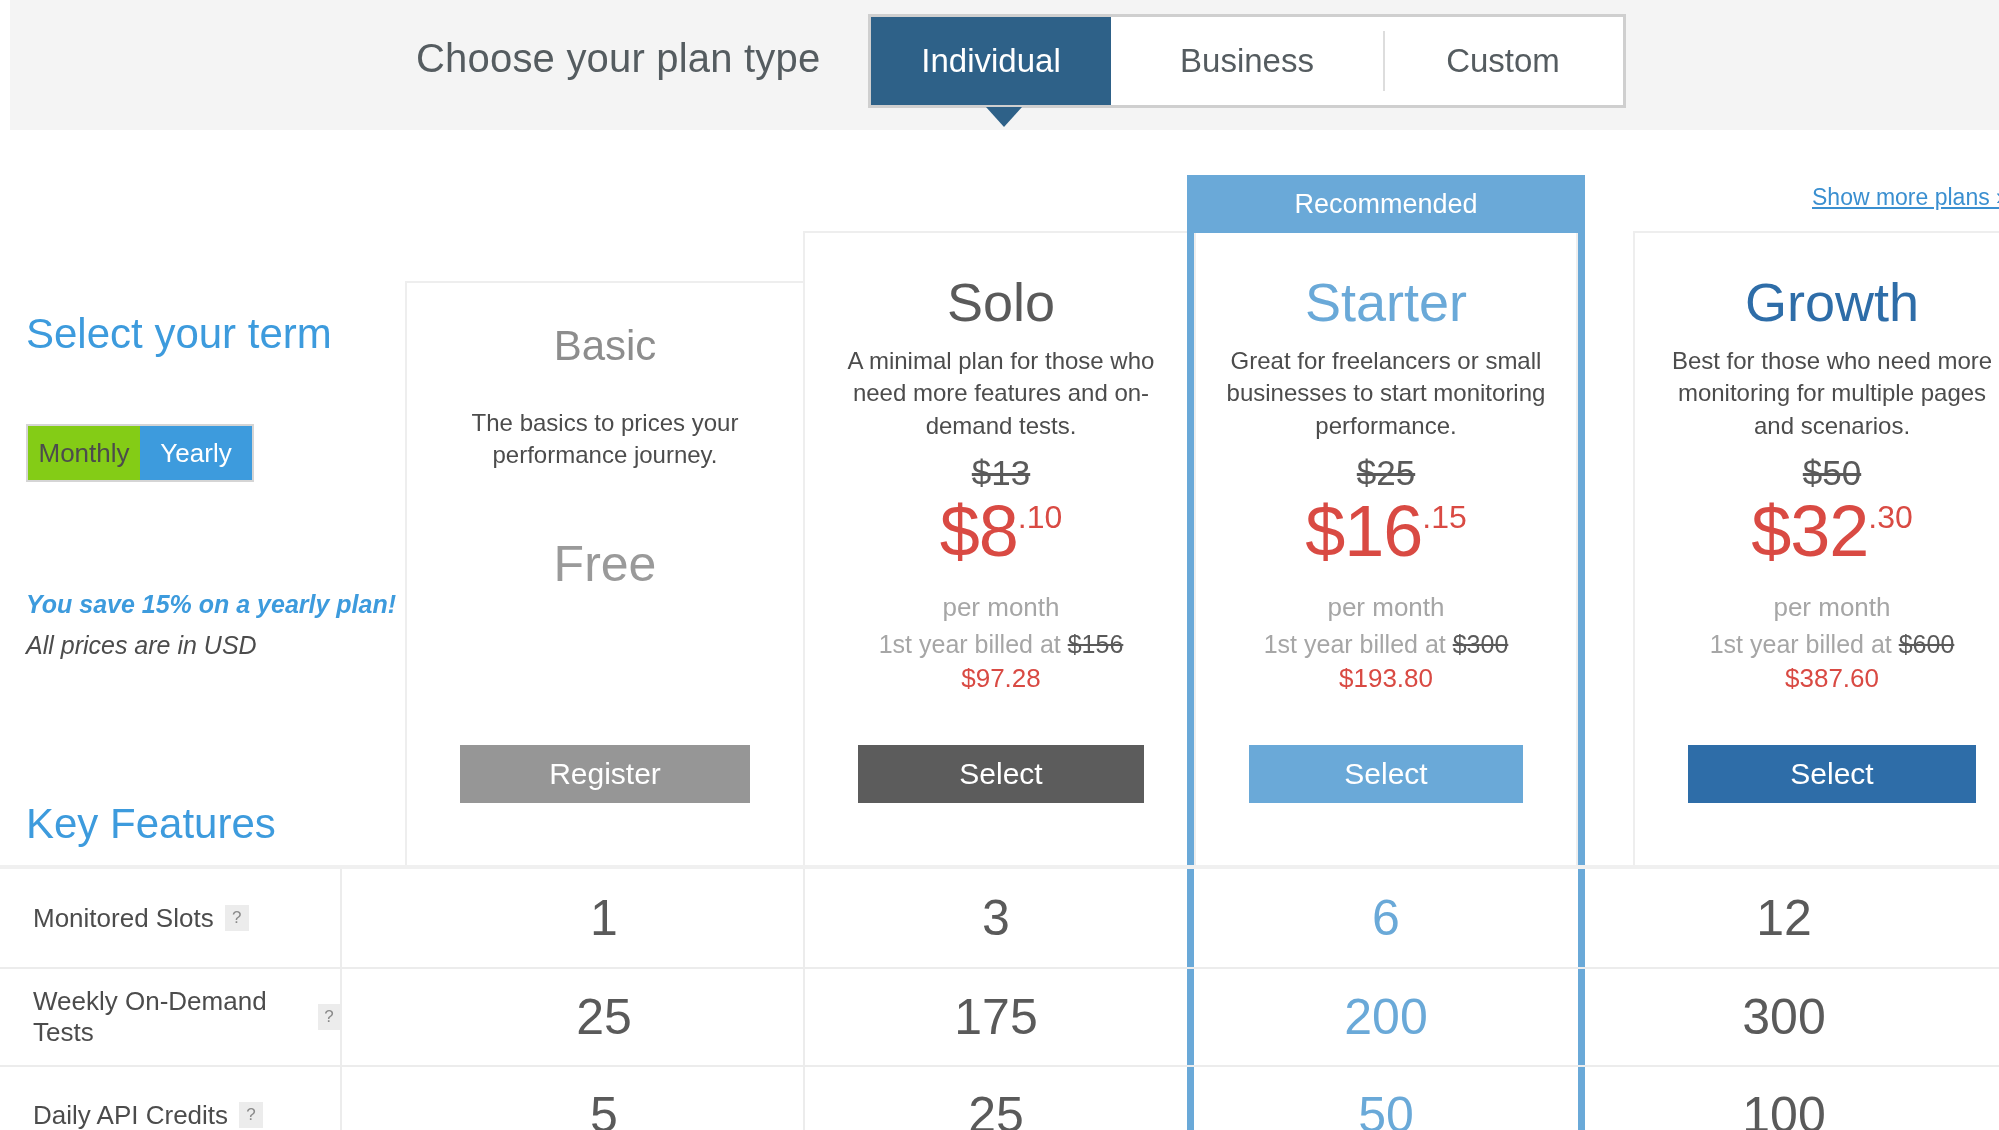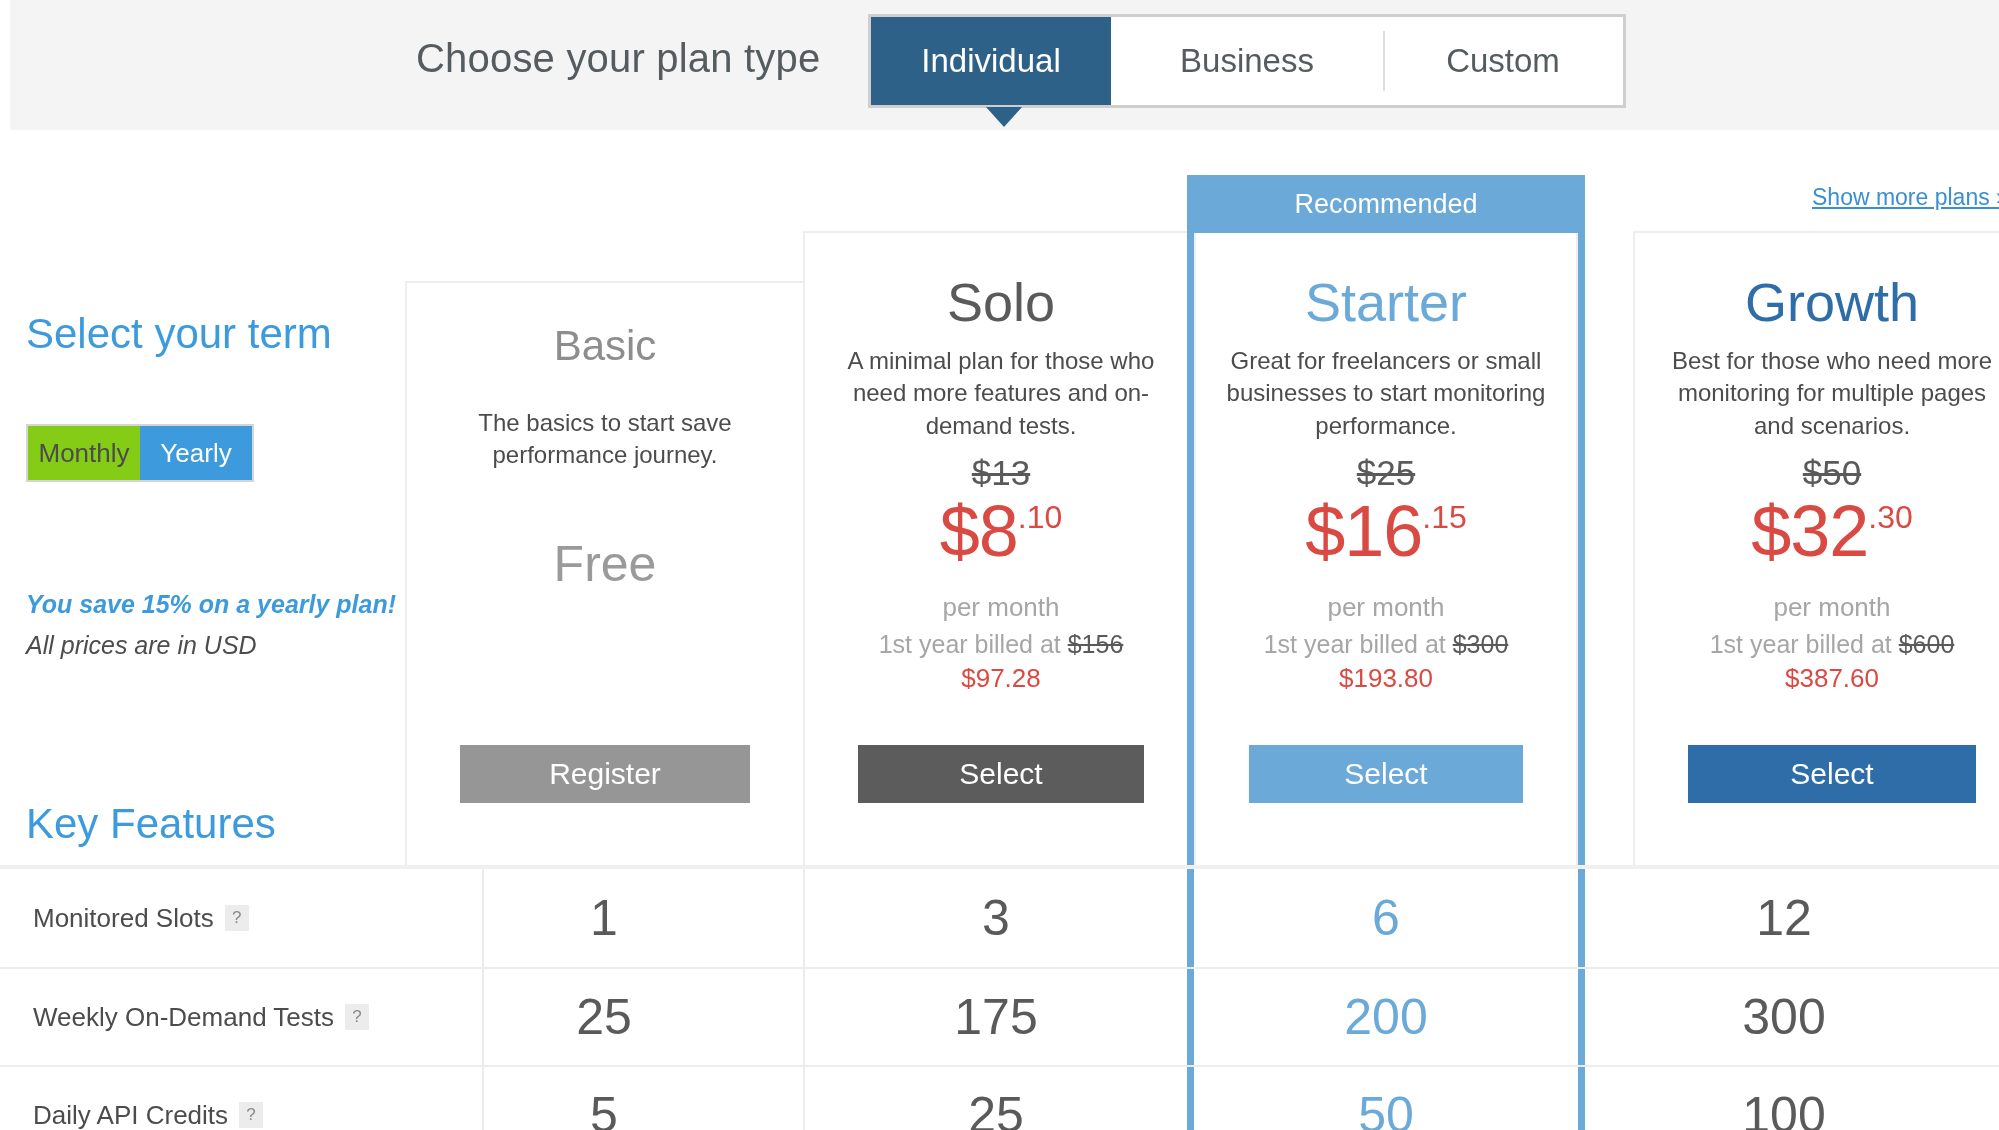--- a/index.html
+++ b/index.html
@@ -184,21 +184,21 @@
   .starter-inner .cta { left: 53px; right: 53px; background: #6aa9d8; bottom: 62px; }
   .card.growth .cta { left: 53px; right: 53px; background: #2e6da8; }
 
   
   .feat-table { position: absolute; left: 0; top: 865px; width: 1999px; }
   .feat-row { position: relative; height: 98px; width: 1999px; }
   .feat-row + .feat-row { border-top: 2px solid #ececec; }
   .feat-table { border-top: 4px solid #f0f0f0; }
 
   .feat-label {
-    position: absolute; left: 0; top: 0; width: 484px; height: 100%;
+    position: absolute; left: 0; top: 0; width: 342px; height: 100%;
     display: flex; align-items: center; padding-left: 33px;
     font-size: 26px; color: #4c4c4c;
     border-right: 2px solid #ececec;
   }
   .help-icon {
     display: inline-flex; align-items: center; justify-content: center;
     width: 24px; height: 26px; margin-left: 11px;
     background: #ececec; color: #8a8a8a; font-size: 17px;
     cursor: pointer; vertical-align: middle;
   }
@@ -243,21 +243,21 @@
   <div class="rail-h2">Key Features</div>
 </div>
 
 <a class="show-more" href="#">Show more plans ›</a>
 
 <div class="cards">
 
   <div class="card basic">
     <div class="card-body">
       <div class="plan-name">Basic</div>
-      <div class="plan-desc">The basics to start save performance journey.</div>
+      <div class="plan-desc">The basics to prices your performance journey.</div>
       <div class="price-free">Free</div>
       <div class="cta">Register</div>
     </div>
   </div>
 
   <div class="card solo">
     <div class="card-body">
       <div class="plan-name">Solo</div>
       <div class="plan-desc">A minimal plan for those who need more features and on-demand tests.</div>
       <div class="price-old">$13</div>

